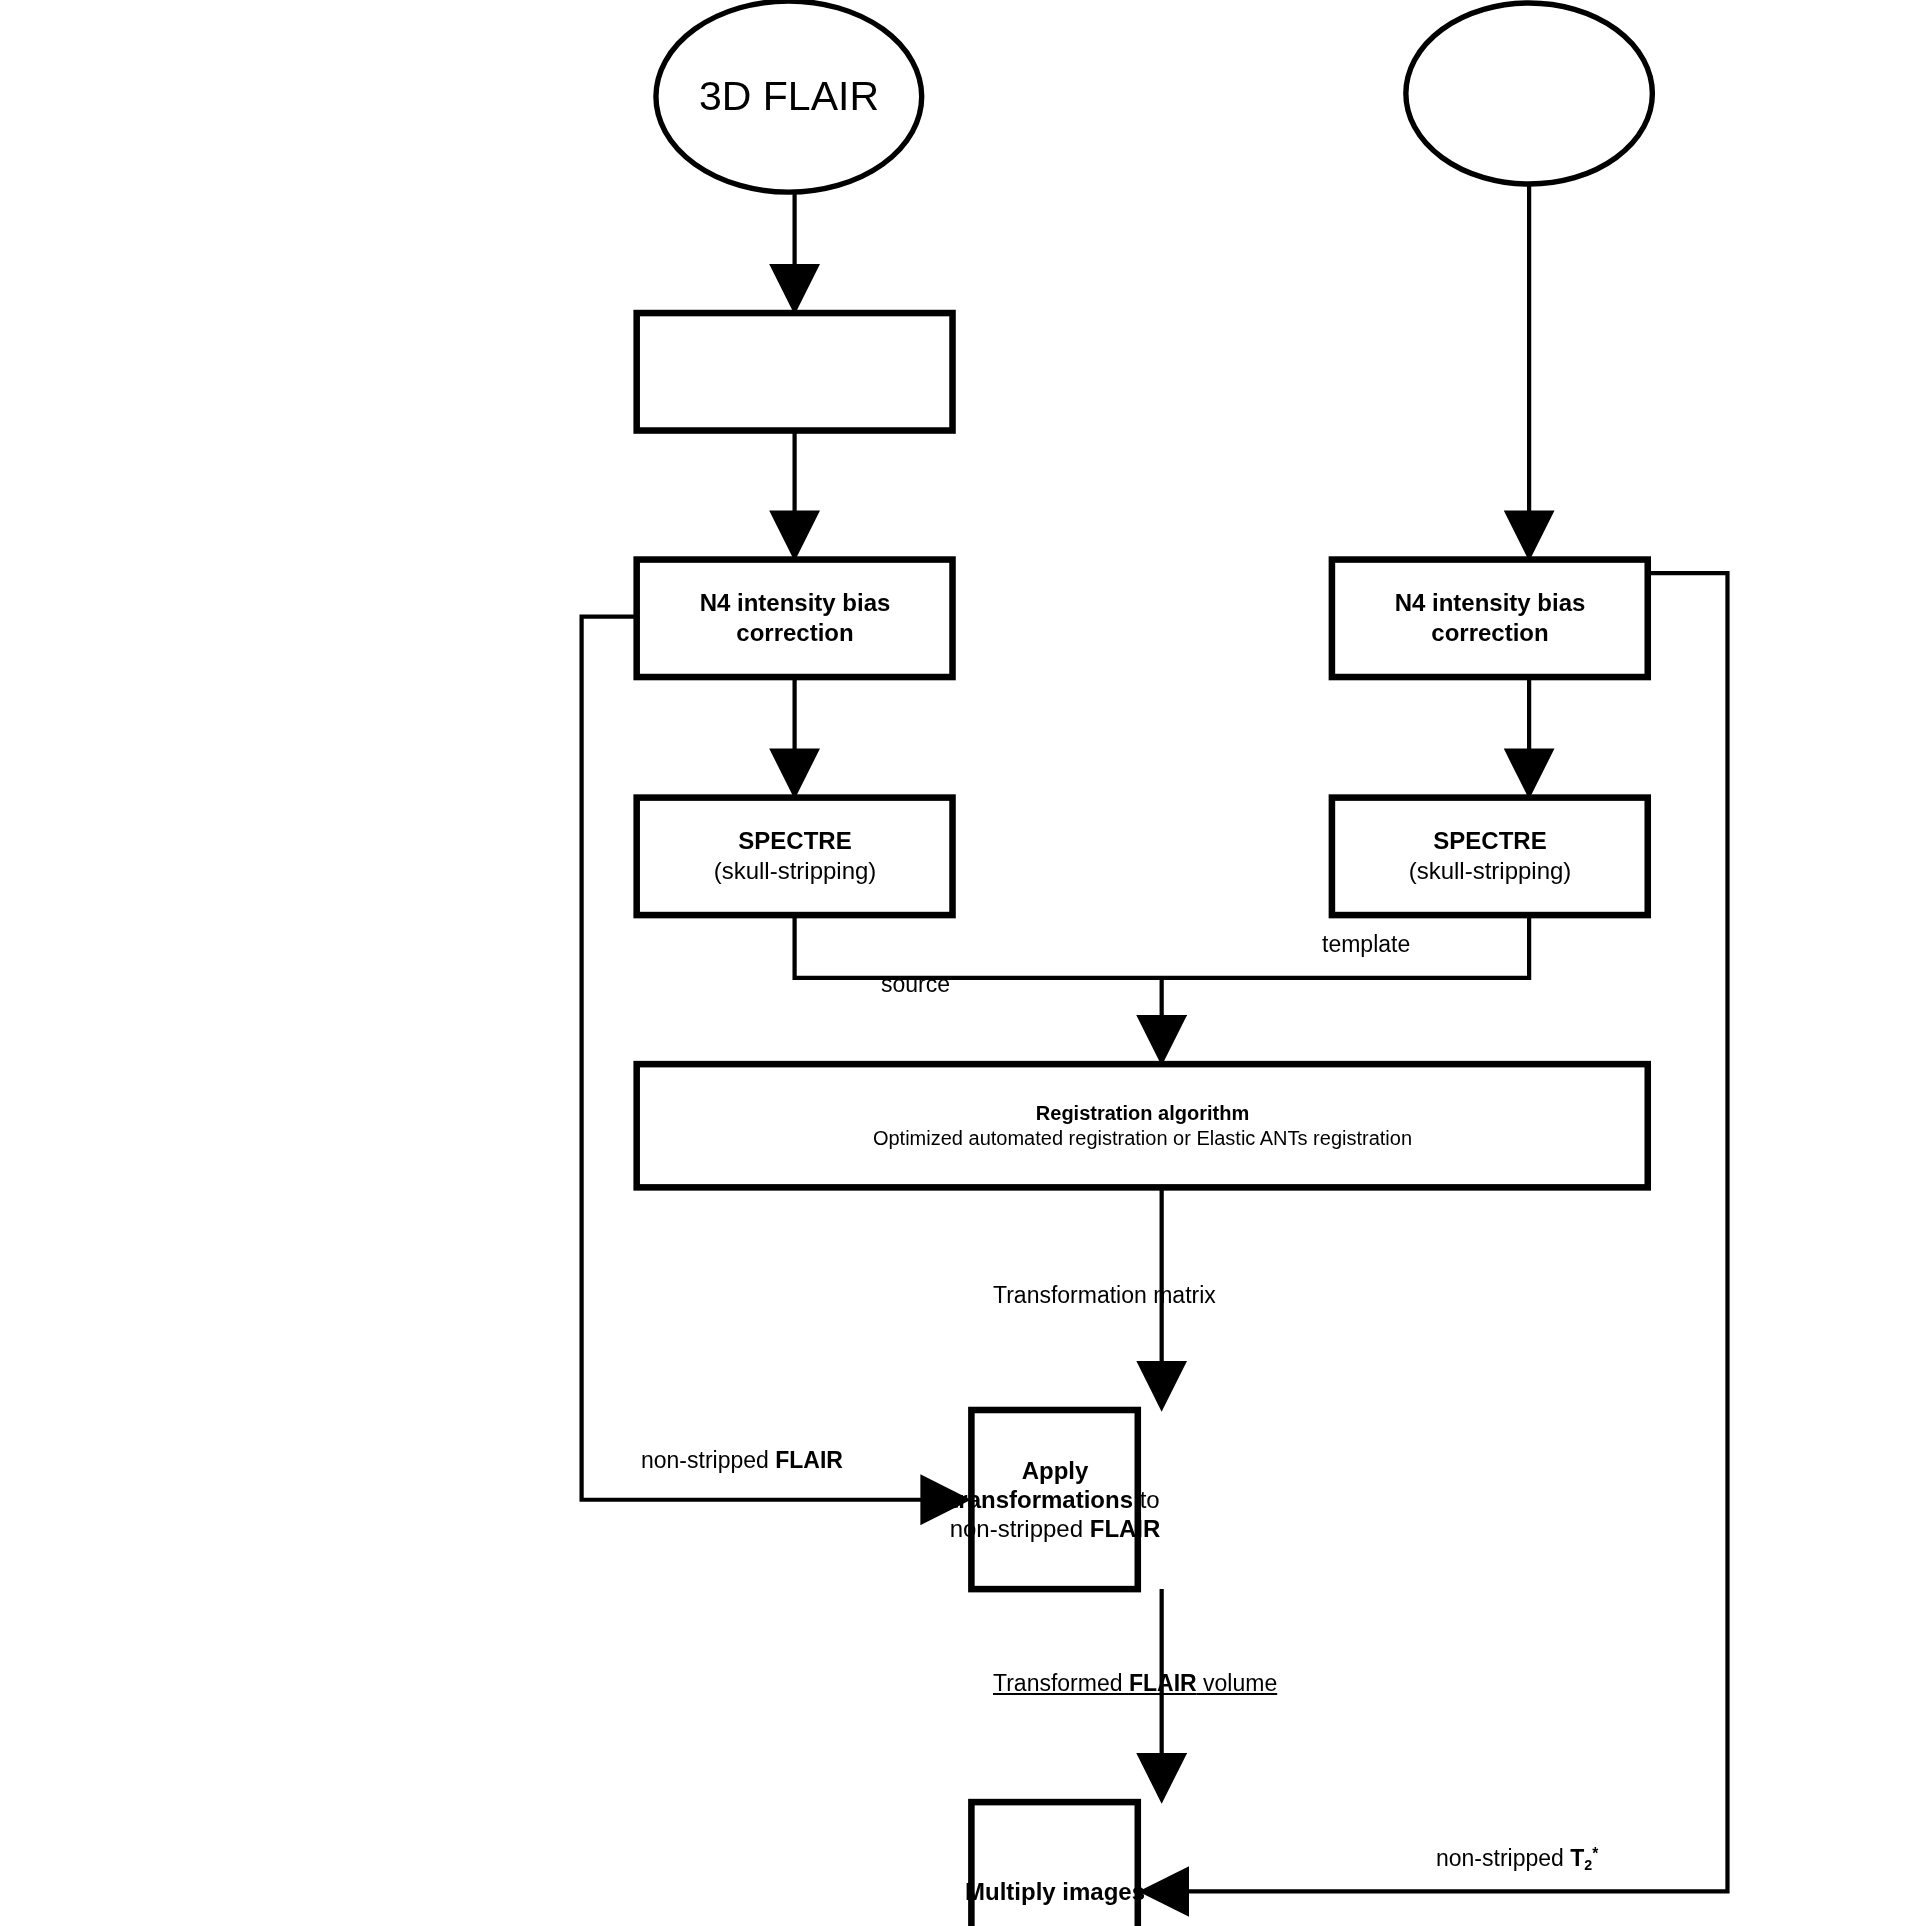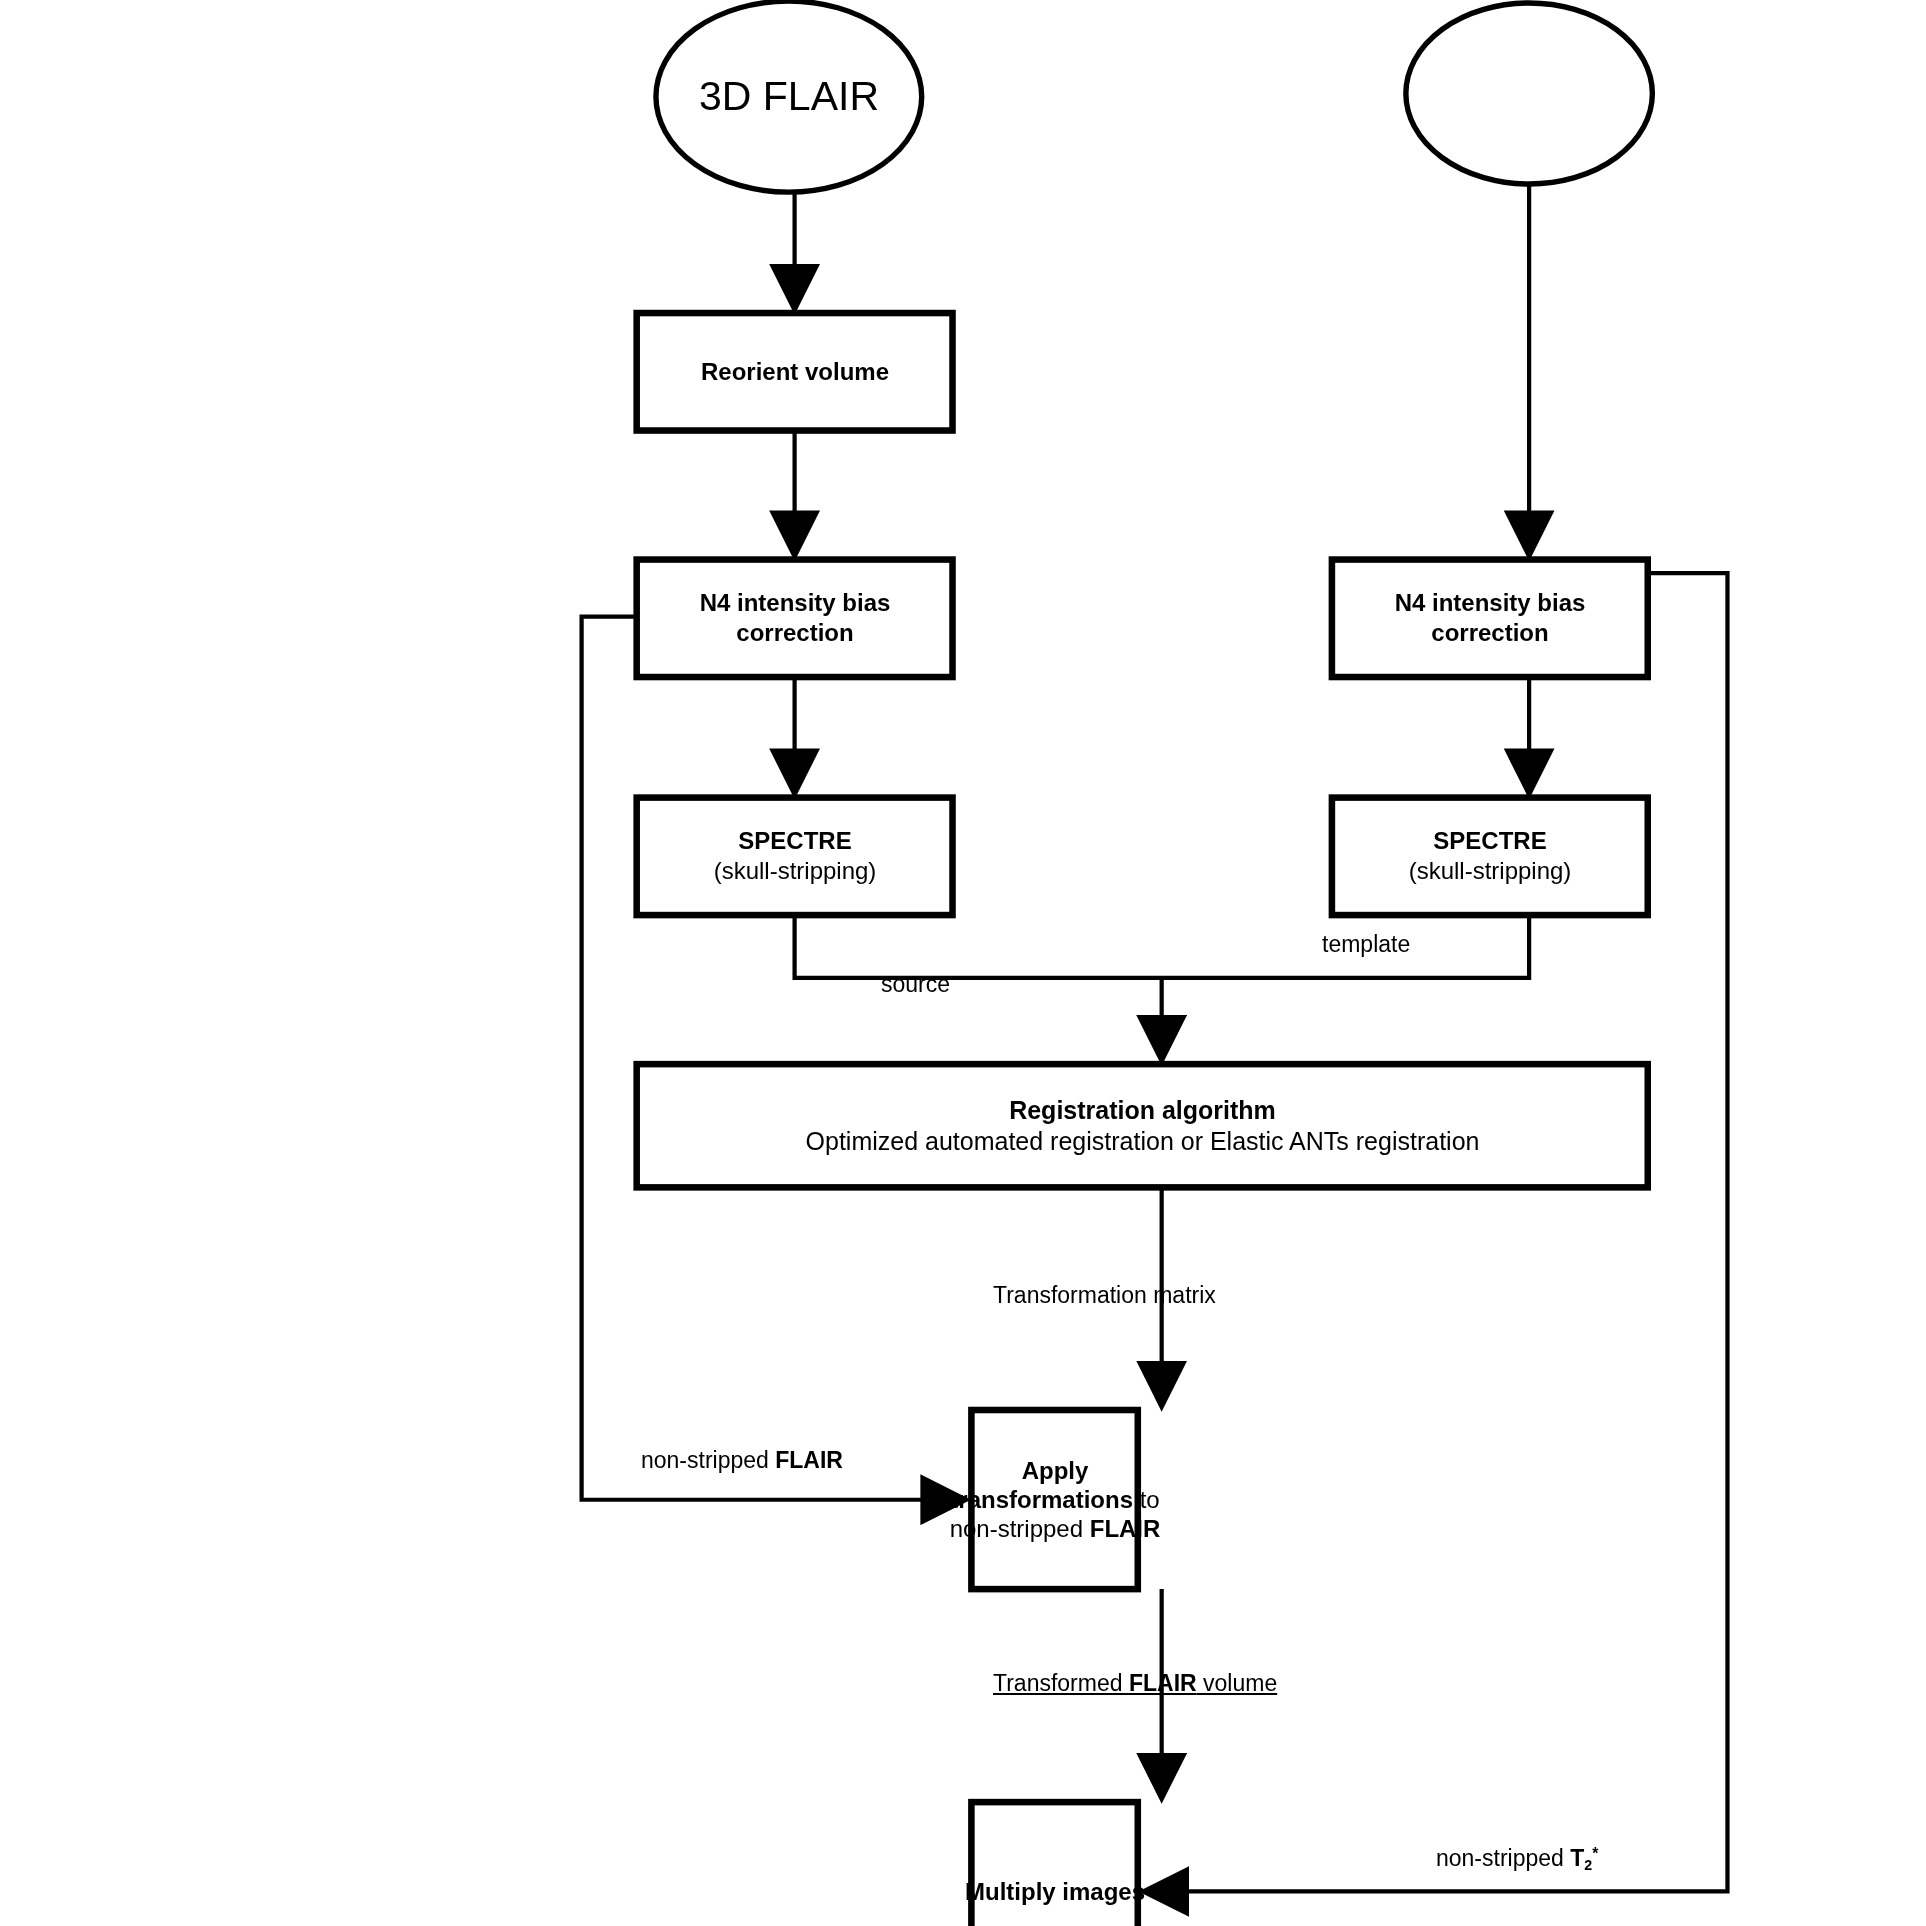--- a/index.html
+++ b/index.html
@@ -100,23 +100,20 @@
     <path d="M 4278 1487 L 4485 1487 L 4485 4910 L 2972 4910" fill="none" stroke="#000" stroke-width="11" marker-end="url(#arrow)"></path>
 
     <line x1="3016" y1="5143" x2="3016" y2="5395" stroke="#000" stroke-width="11" marker-end="url(#arrow)"></line>
   </svg>
 
   <div class="node-label" style="left:656px; top:58px; width:266px; height:77px; font-size:41px; font-weight:400;">
     <span class="lbl-line">3D FLAIR</span>
   </div>
 
 
-  <div class="node-label" style="left:637px; top:313px; width:316px; height:117px; font-size:24px;">
-    <span class="lbl-line b">Reorient volume</span>
-  </div>
 
   <div class="node-label" style="left:637px; top:559px; width:316px; height:117px; font-size:24px;">
     <span class="lbl-line b">N4 intensity bias</span>
     <span class="lbl-line b">correction</span>
   </div>
 
   <div class="node-label" style="left:1332px; top:559px; width:316px; height:117px; font-size:24px;">
     <span class="lbl-line b">N4 intensity bias</span>
     <span class="lbl-line b">correction</span>
   </div>
@@ -124,21 +121,21 @@
   <div class="node-label" style="left:637px; top:797px; width:316px; height:117px; font-size:24px;">
     <span class="lbl-line b">SPECTRE</span>
     <span class="lbl-line n">(skull-stripping)</span>
   </div>
 
   <div class="node-label" style="left:1332px; top:797px; width:316px; height:117px; font-size:24px;">
     <span class="lbl-line b">SPECTRE</span>
     <span class="lbl-line n">(skull-stripping)</span>
   </div>
 
-  <div class="node-label" style="left:637px; top:1064px; width:1011px; height:123px; font-size:25px;">
+  <div class="node-label" style="left:637px; top:1064px; width:1011px; height:123px; font-size:20px;">
     <span class="lbl-line b">Registration algorithm</span>
     <span class="lbl-line n">Optimized automated registration or Elastic ANTs registration</span>
   </div>
 
   <div class="node-label" style="left:967px; top:1410px; width:176px; height:179px; font-size:24px;">
     <span class="lbl-line b">Apply</span>
     <span class="lbl-line"><span class="b">transformations</span><span class="n"> to</span></span>
     <span class="lbl-line"><span class="n">non-stripped </span><span class="b">FLAIR</span></span>
   </div>
 

